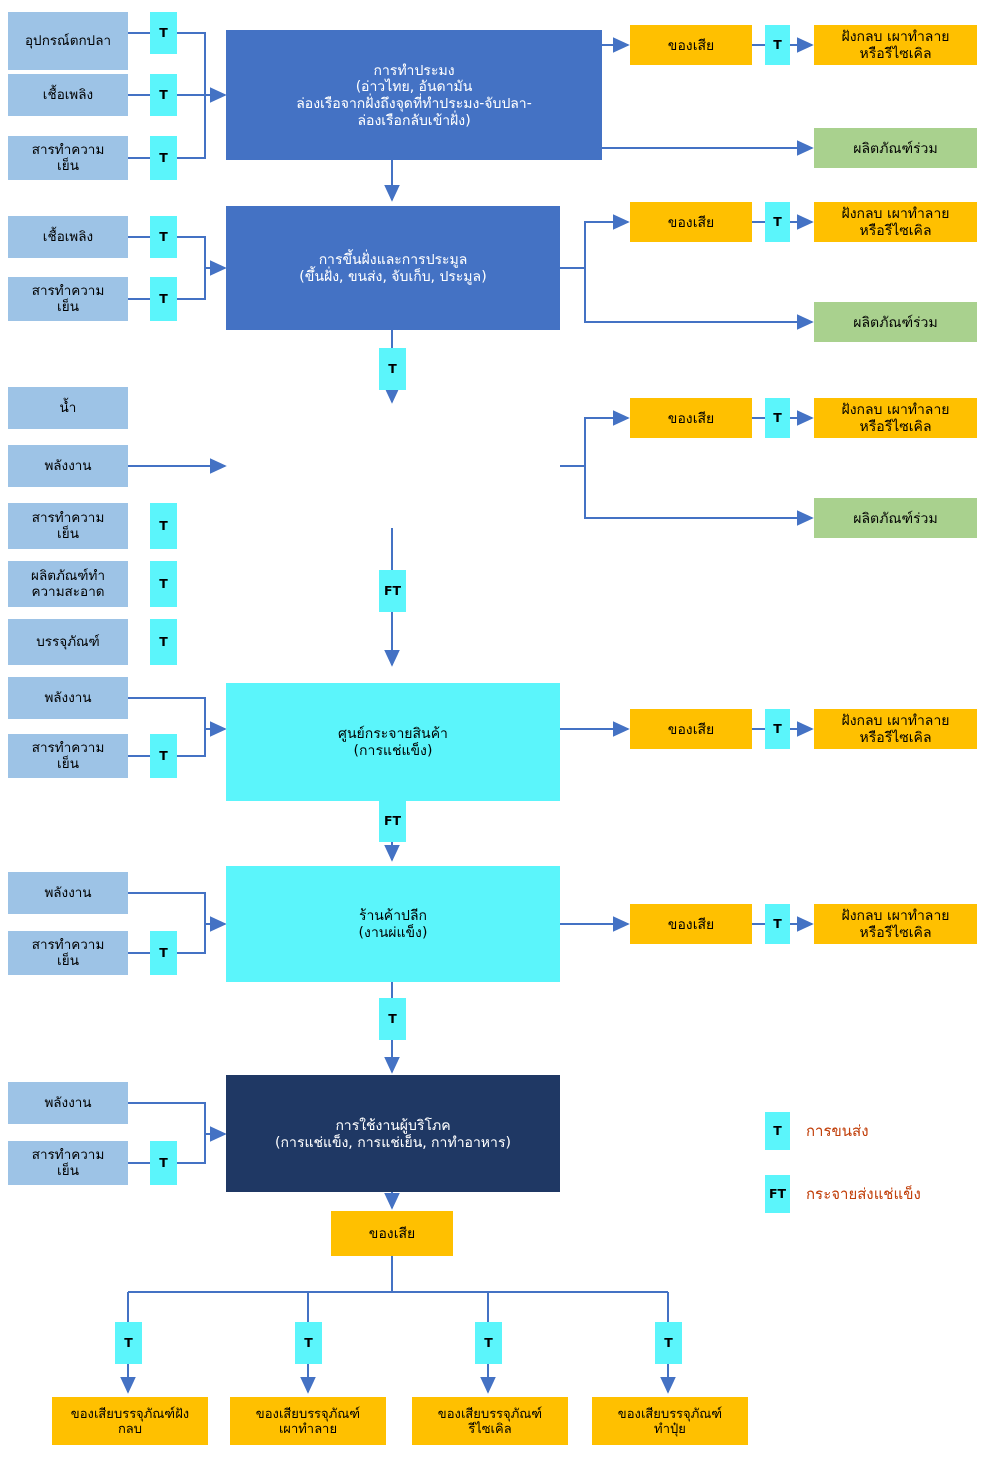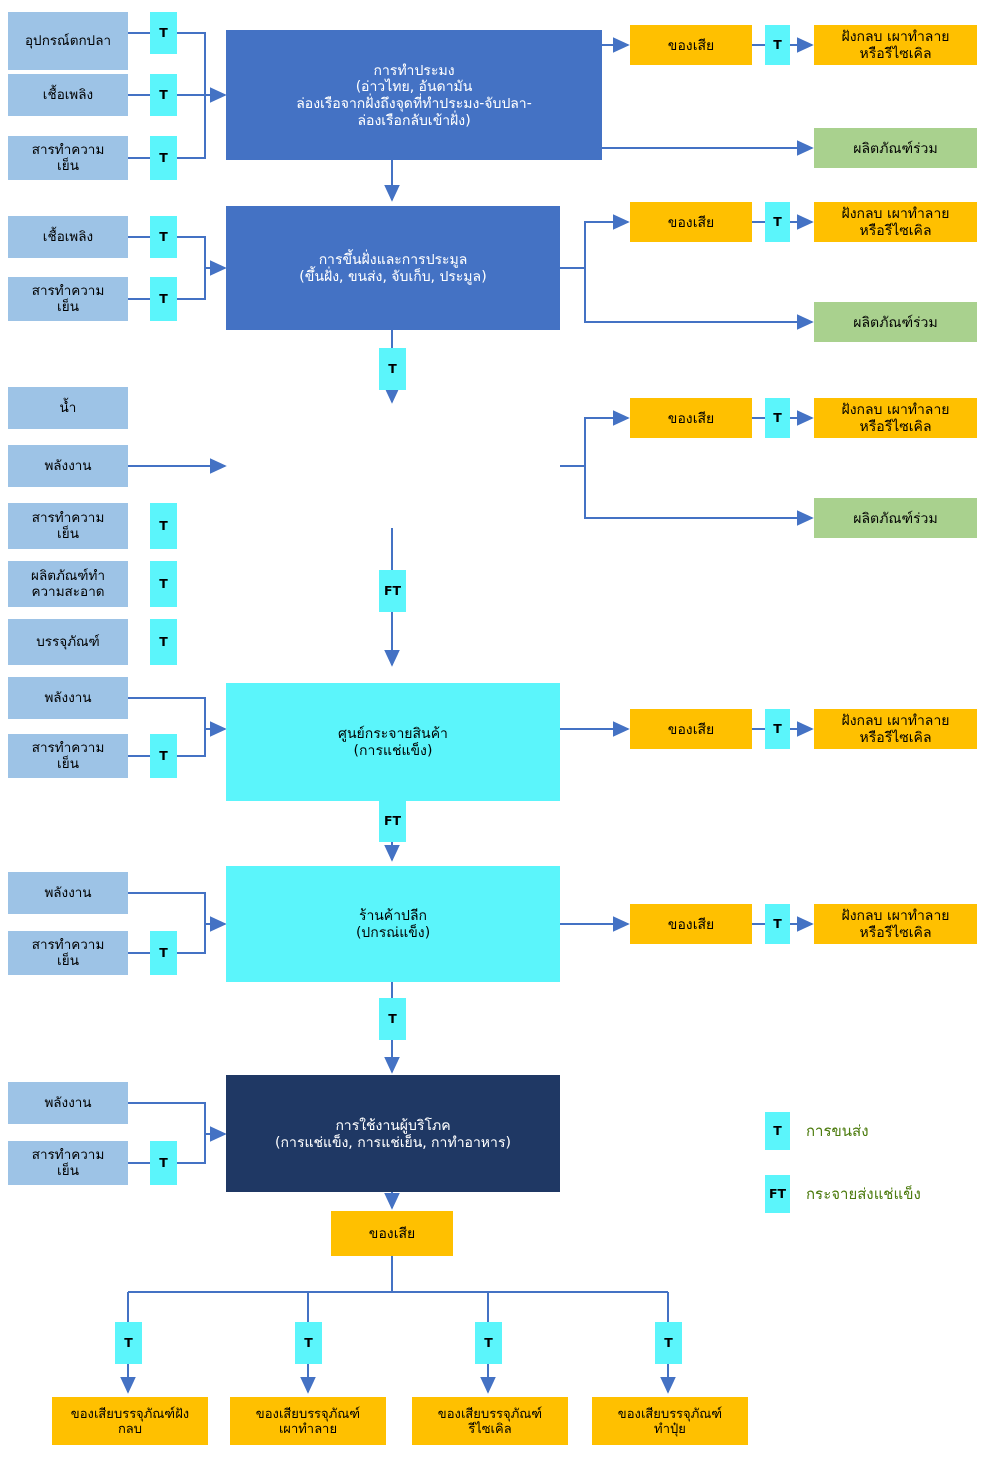--- a/index.html
+++ b/index.html
@@ -32,21 +32,21 @@
   .proc-cyan {
     background:#5BF5FB; color:#000000; font-size:14px;
   }
   .waste {
     background:#FFC000; color:#000000; font-size:14px;
   }
   .coproduct {
     background:#A9D18E; color:#000000; font-size:14px;
   }
   .legend-label {
-    position:absolute; font-size:15px; color:#4d7c0f; display:flex;
+    position:absolute; font-size:15px; color:#c2410c; display:flex;
     align-items:center; white-space:nowrap;
   }
   svg.links { position:absolute; left:0; top:0; width:985px; height:1458px; pointer-events:none; }
 </style>
 </head>
 <body>
 
 <div id="canvas">
 
   <svg class="links" viewBox="0 0 985 1458">
@@ -225,21 +225,21 @@
 
   <div class="node tbadge" style="left:379px; top:800px; width:27px; height:42px;">FT</div>
 
   <div class="node input-box" style="left:8px; top:872px; width:120px; height:42px;">พลังงาน</div>
 
   <div class="node input-box" style="left:8px; top:931px; width:120px; height:44px;">สารทำความ
 เย็น</div>
   <div class="node tbadge" style="left:150px; top:931px; width:27px; height:44px;">T</div>
 
   <div class="node proc-cyan" style="left:226px; top:866px; width:334px; height:116px;">ร้านค้าปลีก
-(ปกรณ่แข็ง)</div>
+(งานผ่แข็ง)</div>
 
   <div class="node waste" style="left:630px; top:904px; width:122px; height:40px;">ของเสีย</div>
   <div class="node tbadge" style="left:765px; top:904px; width:25px; height:40px;">T</div>
   <div class="node waste" style="left:814px; top:904px; width:163px; height:40px;">ฝังกลบ เผาทำลาย
 หรือรีไซเคิล</div>
 
   <div class="node tbadge" style="left:379px; top:998px; width:27px; height:42px;">T</div>
 
   <div class="node input-box" style="left:8px; top:1082px; width:120px; height:42px;">พลังงาน</div>
 

